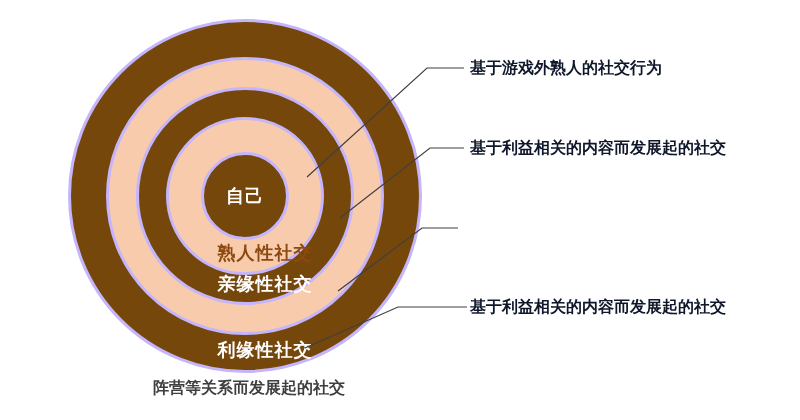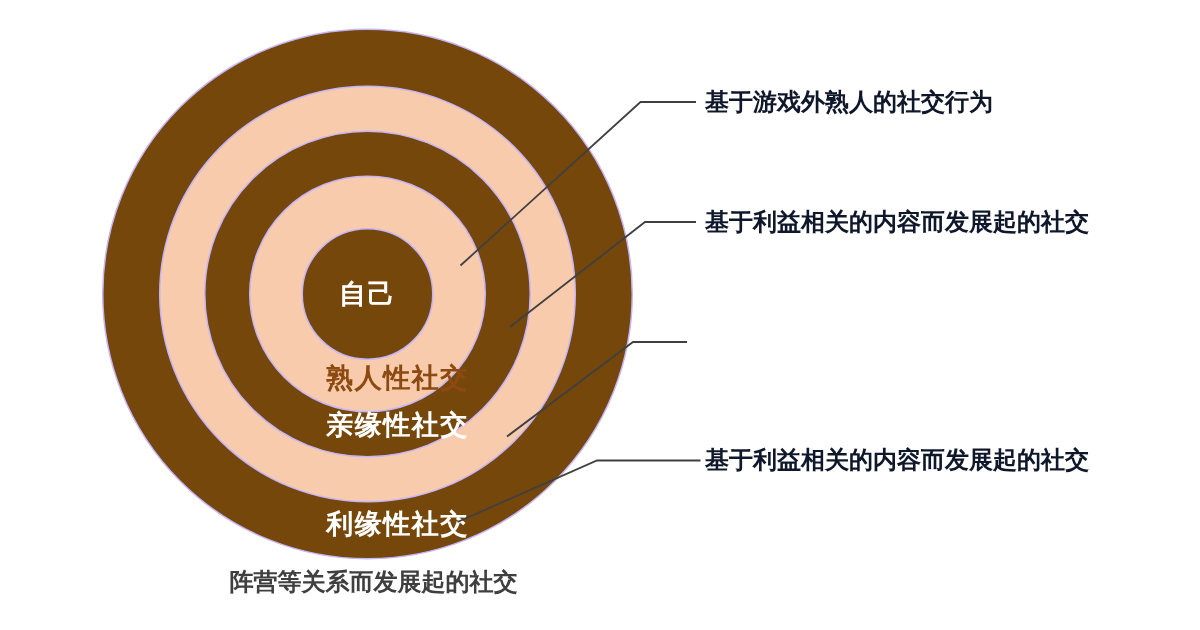--- a/index.html
+++ b/index.html
@@ -8,21 +8,21 @@
     width:800px;height:420px;
     background:#ffffff;
     overflow:hidden;
     font-family:"DejaVu Sans","Liberation Sans",sans-serif;
   }
   
   .ring{
     position:absolute;
     border-radius:50%;
     box-sizing:border-box;
-    border:1px solid #c4b5fd;
+    border:3px solid #c4b5fd;
   }
   .brown{background:#76470b;}
   .peach{background:#f8cbad;}
   .c1{left:68px; top:19px; width:354px;height:354px;}
   .c2{left:106px;top:57px; width:278px;height:278px;}
   .c3{left:136px;top:87px; width:218px;height:218px;}
   .c4{left:166px;top:117px;width:158px;height:158px;}
   .c5{left:201px;top:152px;width:88px; height:88px;
       display:flex;align-items:center;justify-content:center;}
   .center-label{

